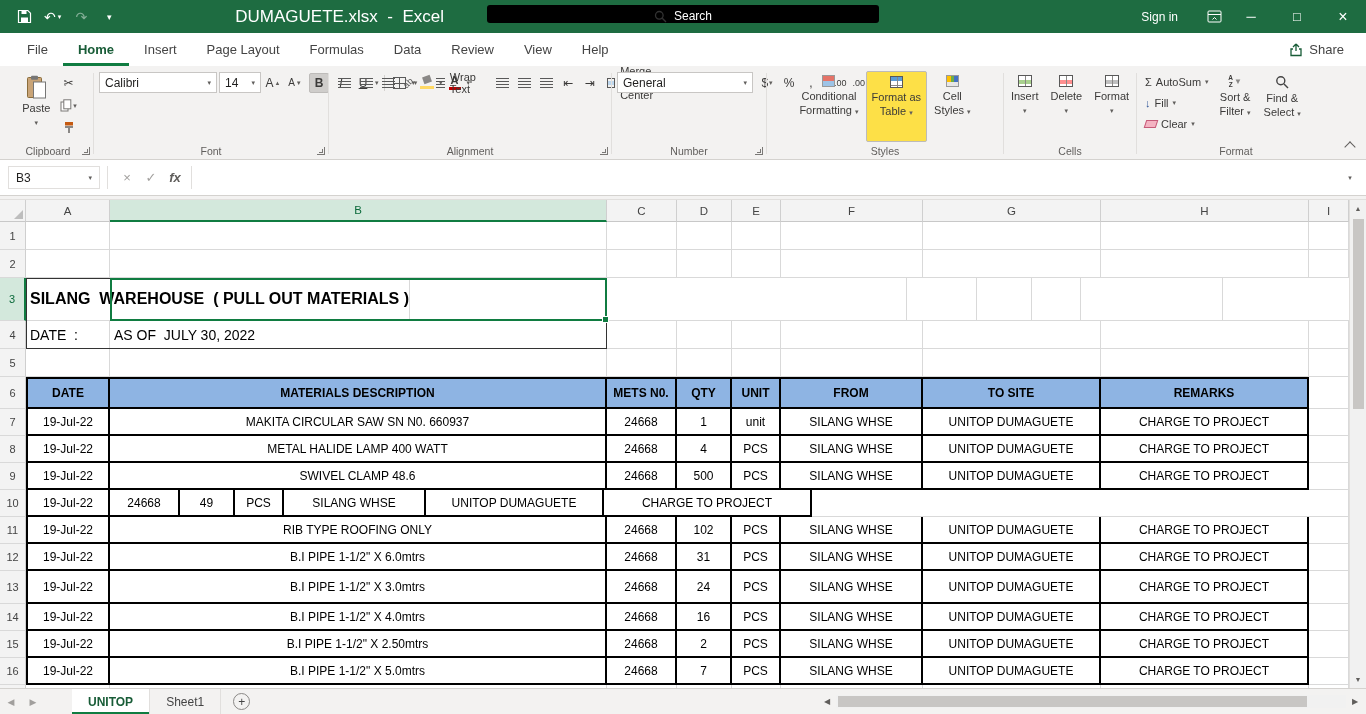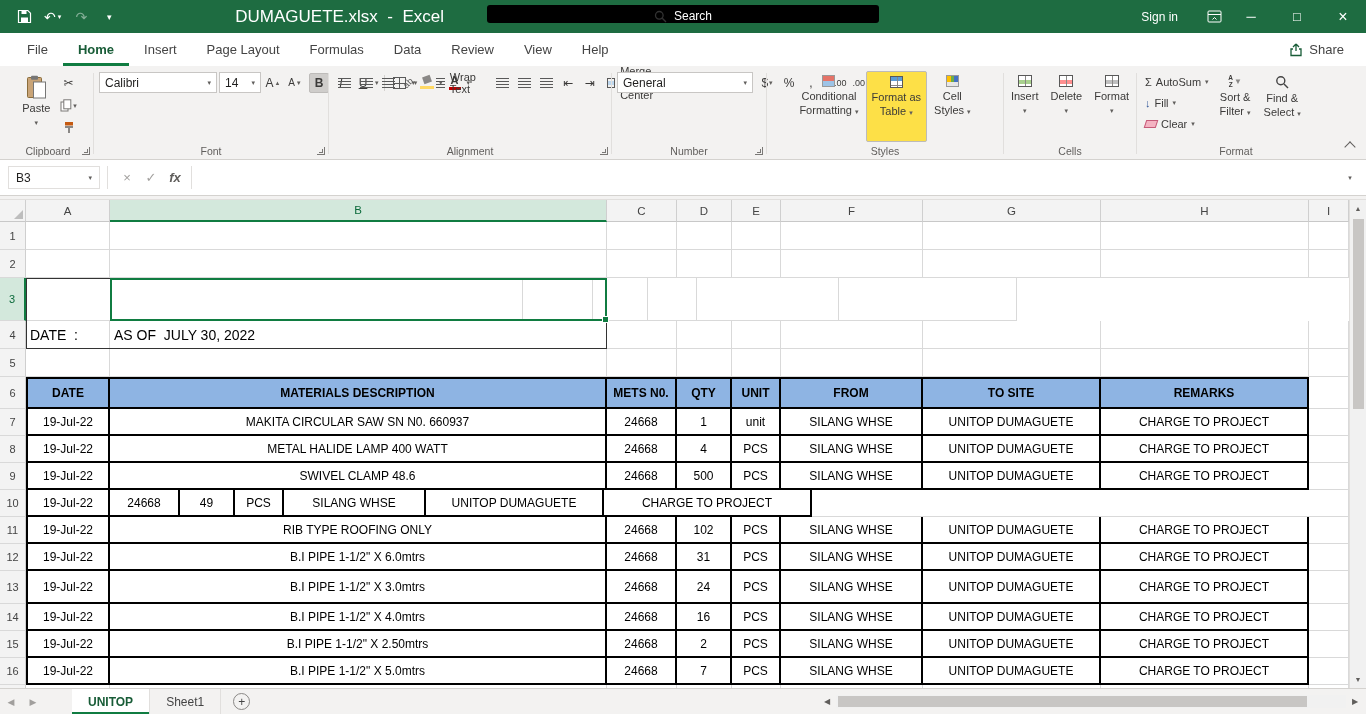--- a/index.html
+++ b/index.html
@@ -525,20 +525,21 @@
               <div class="gc" style="flex: 0 0 70px;"></div>
               <div class="gc" style="flex: 0 0 55px;"></div>
               <div class="gc" style="flex: 0 0 49px;"></div>
               <div class="gc" style="flex: 0 0 142px;"></div>
               <div class="gc" style="flex: 0 0 178px;"></div>
               <div class="gc" style="flex: 0 0 208px;"></div>
               <div class="gc" style="flex: 1 0 40px;"></div>
             </div>
             <div class="grow" style="height: 43px;">
               <div class="rh sel">3</div>
+              <div class="gc" style="flex: 0 0 84px; overflow: visible; justify-content: flex-start;"><span class="sheet-title">SILANG  WAREHOUSE  ( PULL OUT MATERIALS )</span></div>
               <div class="gc" style="flex: 0 0 497px;"></div>
               <div class="gc" style="flex: 0 0 70px;"></div>
               <div class="gc" style="flex: 0 0 55px;"></div>
               <div class="gc" style="flex: 0 0 49px;"></div>
               <div class="gc" style="flex: 0 0 142px;"></div>
               <div class="gc" style="flex: 0 0 178px;"></div>
             </div>
             <div class="grow" style="height: 28px;">
               <div class="rh">4</div>
               <div class="gc txt" style="flex: 0 0 84px;">DATE  :</div>

